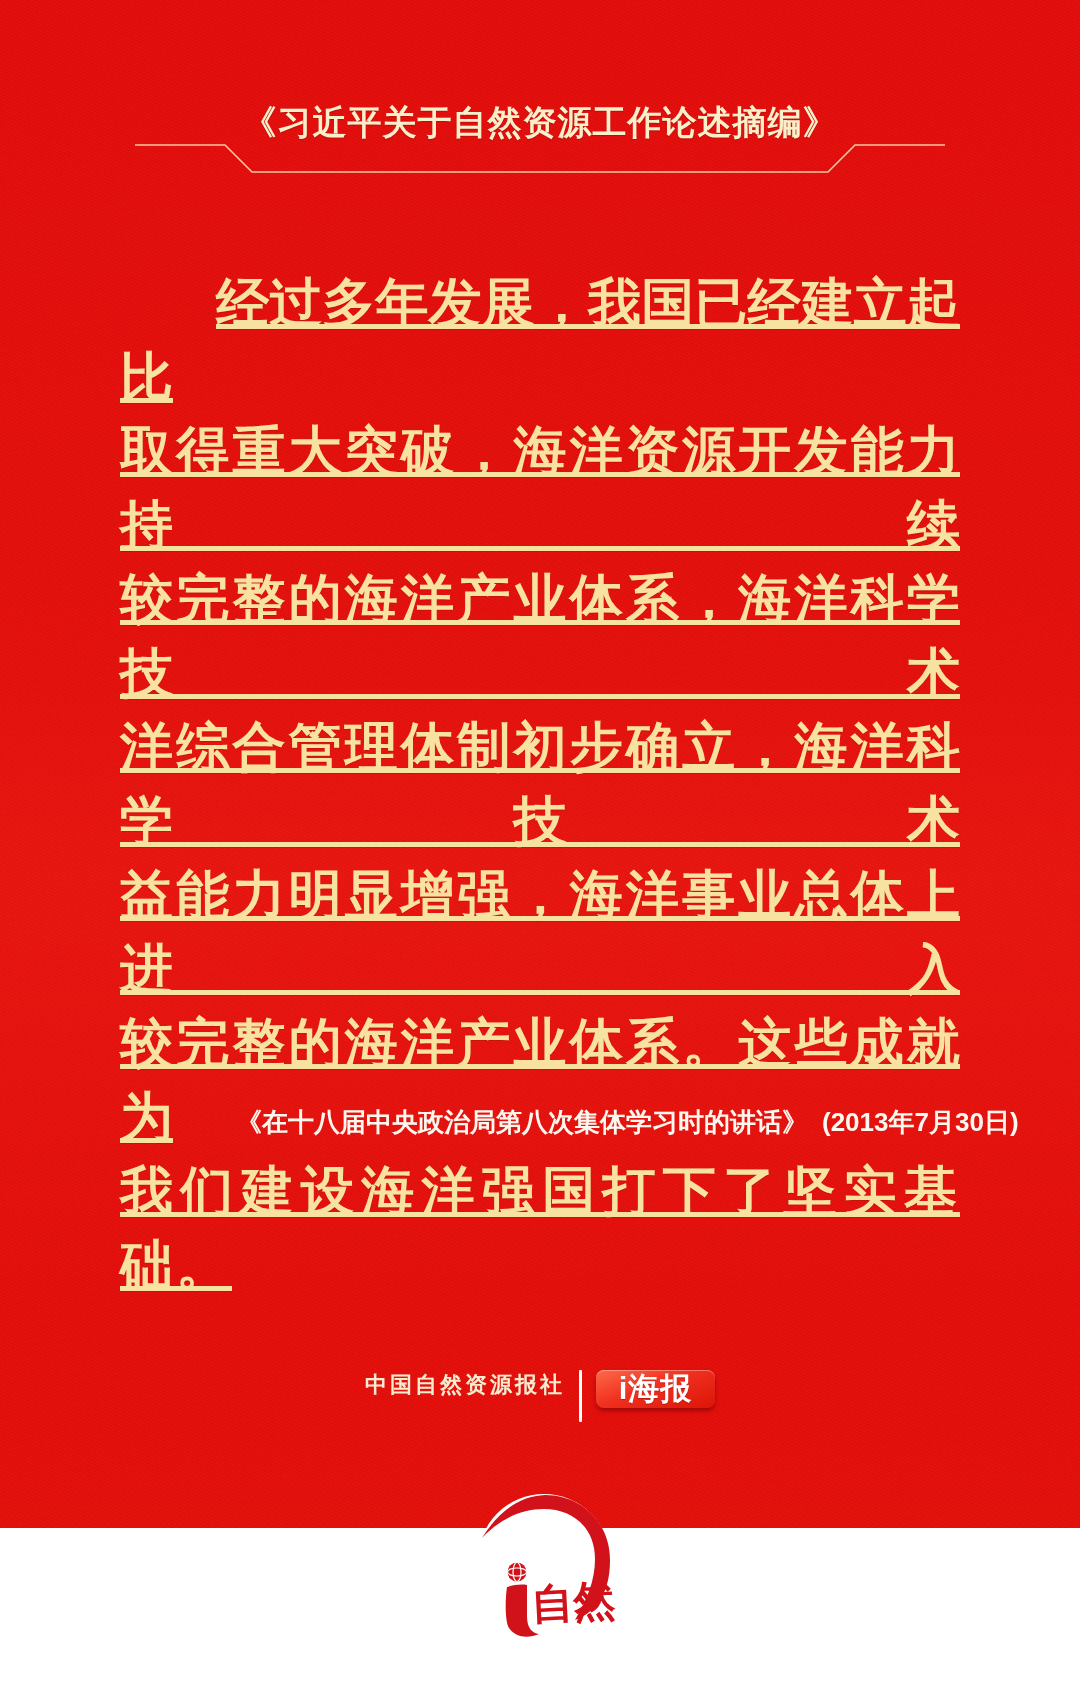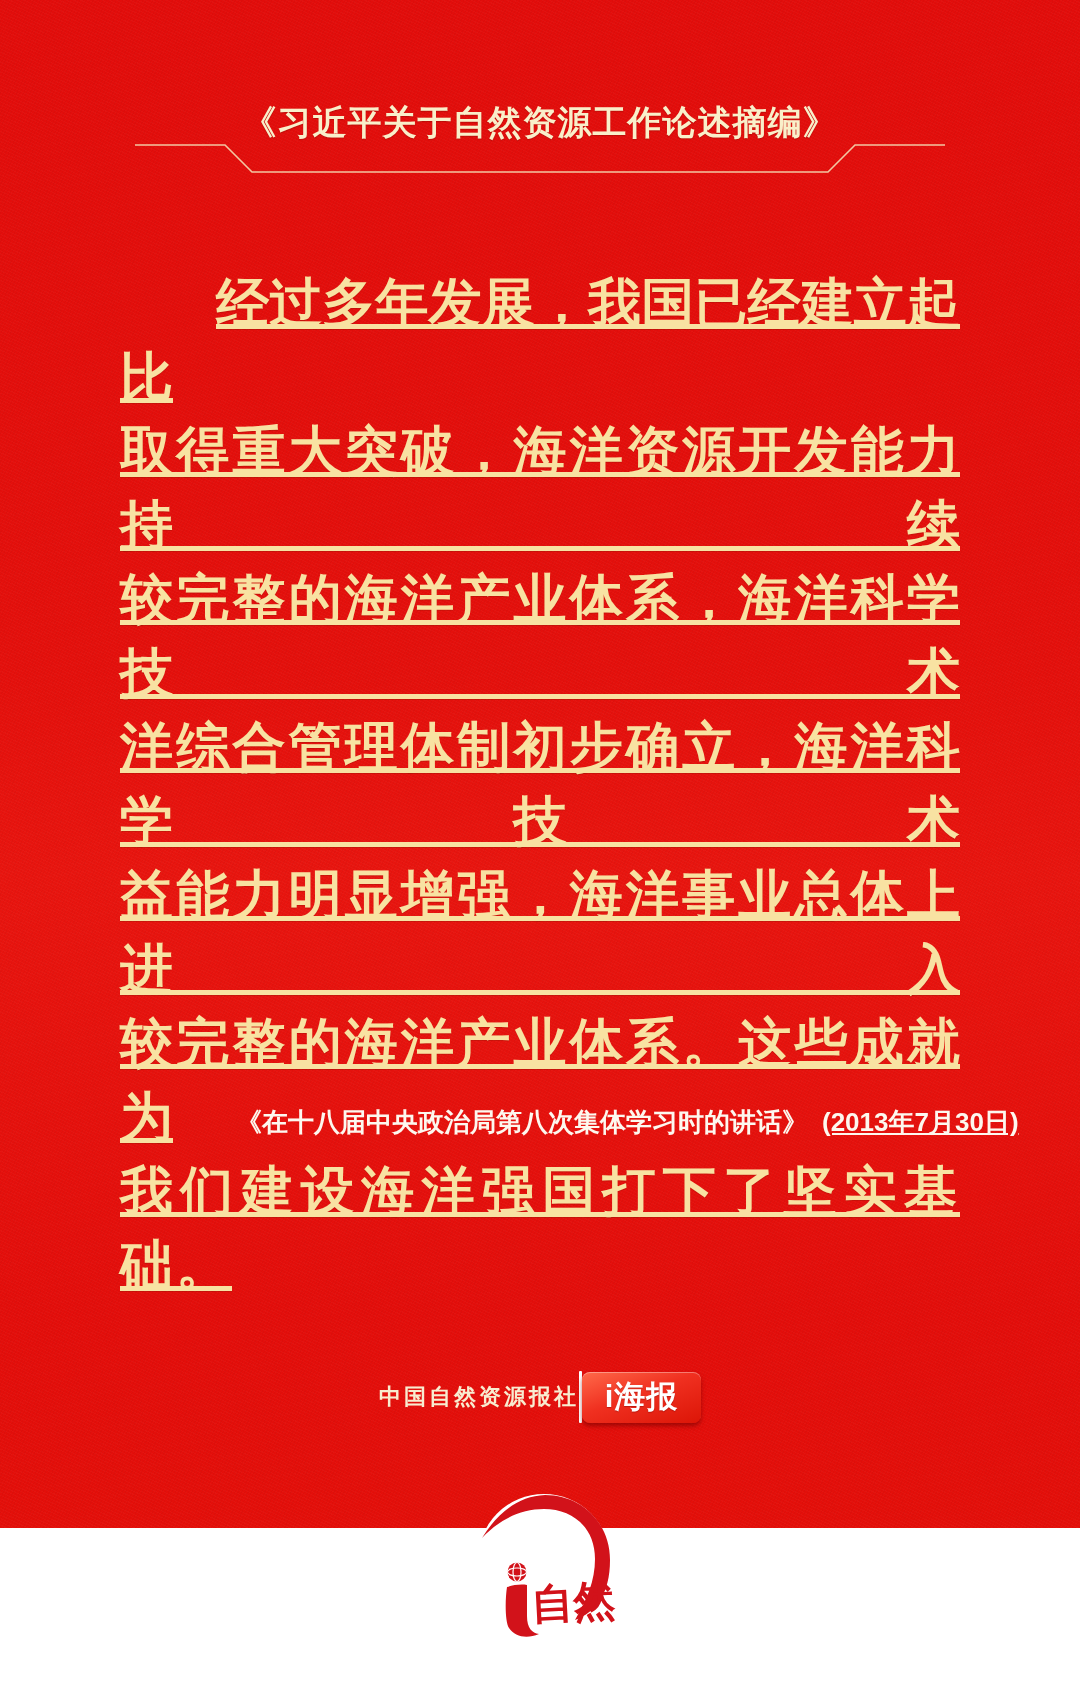--- a/index.html
+++ b/index.html
@@ -28,33 +28,33 @@
     text-decoration:underline;
   }
   .quote-line{text-align:justify;text-align-last:justify;}
   .quote-line.first{text-indent:96px;}
   .quote-line.last{text-align-last:left;letter-spacing:3px;}
   
   .citation{
     position:absolute;top:1104px;left:236px;height:36px;line-height:36px;
     font-weight:700;font-size:26px;color:#fdf8ef;white-space:nowrap;
   }
-  .citation .date{margin-left:14px;text-decoration:underline;}
+  .citation .date{margin-left:14px;}
   
   .brand-row{
     position:absolute;top:1370px;left:0;width:100%;height:54px;
-    display:flex;align-items:center;justify-content:center;
+    display:flex;align-items:flex-start;justify-content:center;gap:14px;
   }
   .publisher{
     font-family:"Liberation Serif","DejaVu Serif",serif;font-weight:600;
     font-size:22px;letter-spacing:3px;color:#f8ecd0;white-space:nowrap;
   }
   .brand-divider{width:3px;height:52px;background:#fff;border-radius:1px;}
   .badge{
-    width:119px;height:51px;border-radius:8px;
+    width:119px;height:38px;border-radius:8px;
     background:linear-gradient(160deg,#ff6a4a 0%,#f03020 45%,#dc1507 100%);
     box-shadow:0 3px 4px rgba(110,0,0,.55), inset 0 1px 0 rgba(255,255,255,.35);
     display:flex;align-items:center;justify-content:center;
   }
   .badge span{
     font-weight:700;font-size:31px;color:#ffffff;letter-spacing:1px;
     text-shadow:0 1px 1px rgba(120,0,0,.4);
   }
   
   .footer-band{position:absolute;left:0;top:1528px;width:1080px;height:153px;background:#ffffff;}

